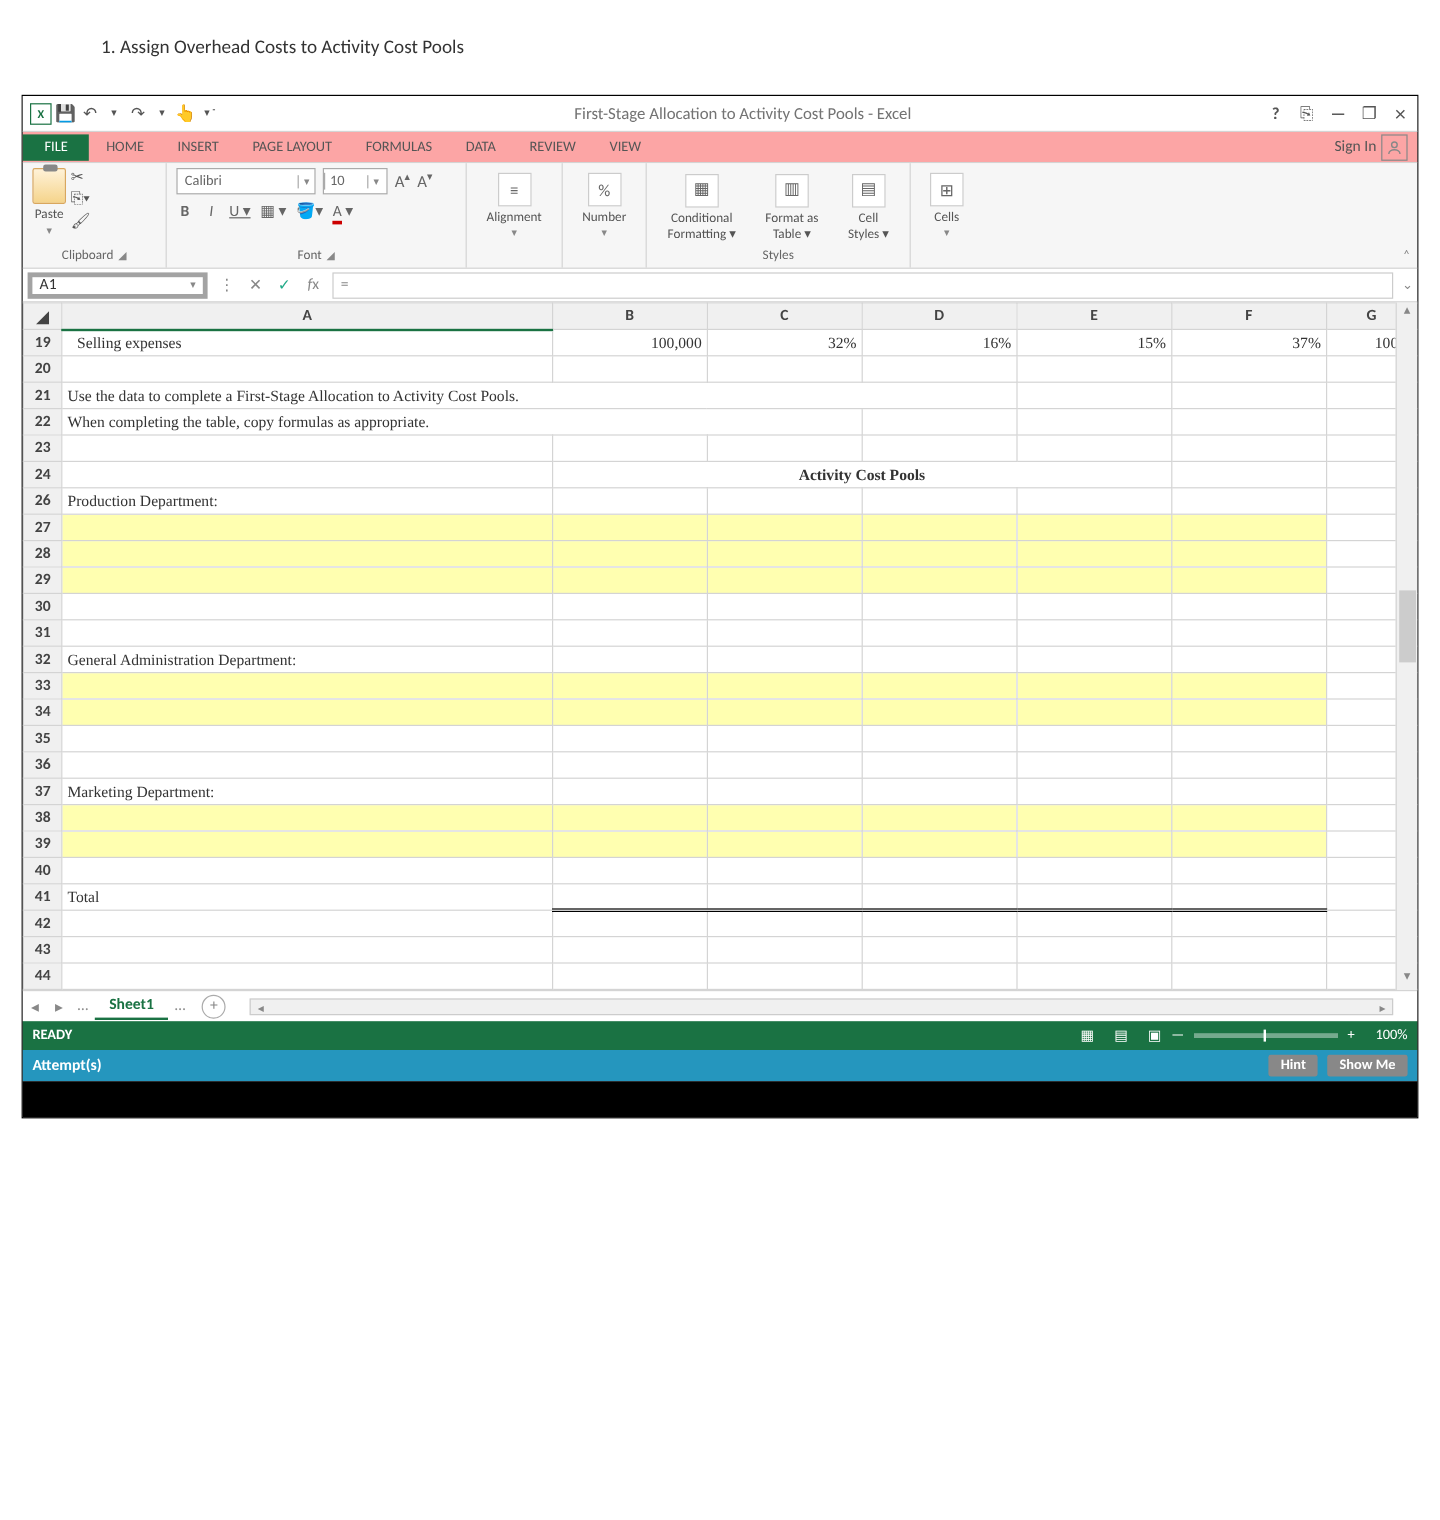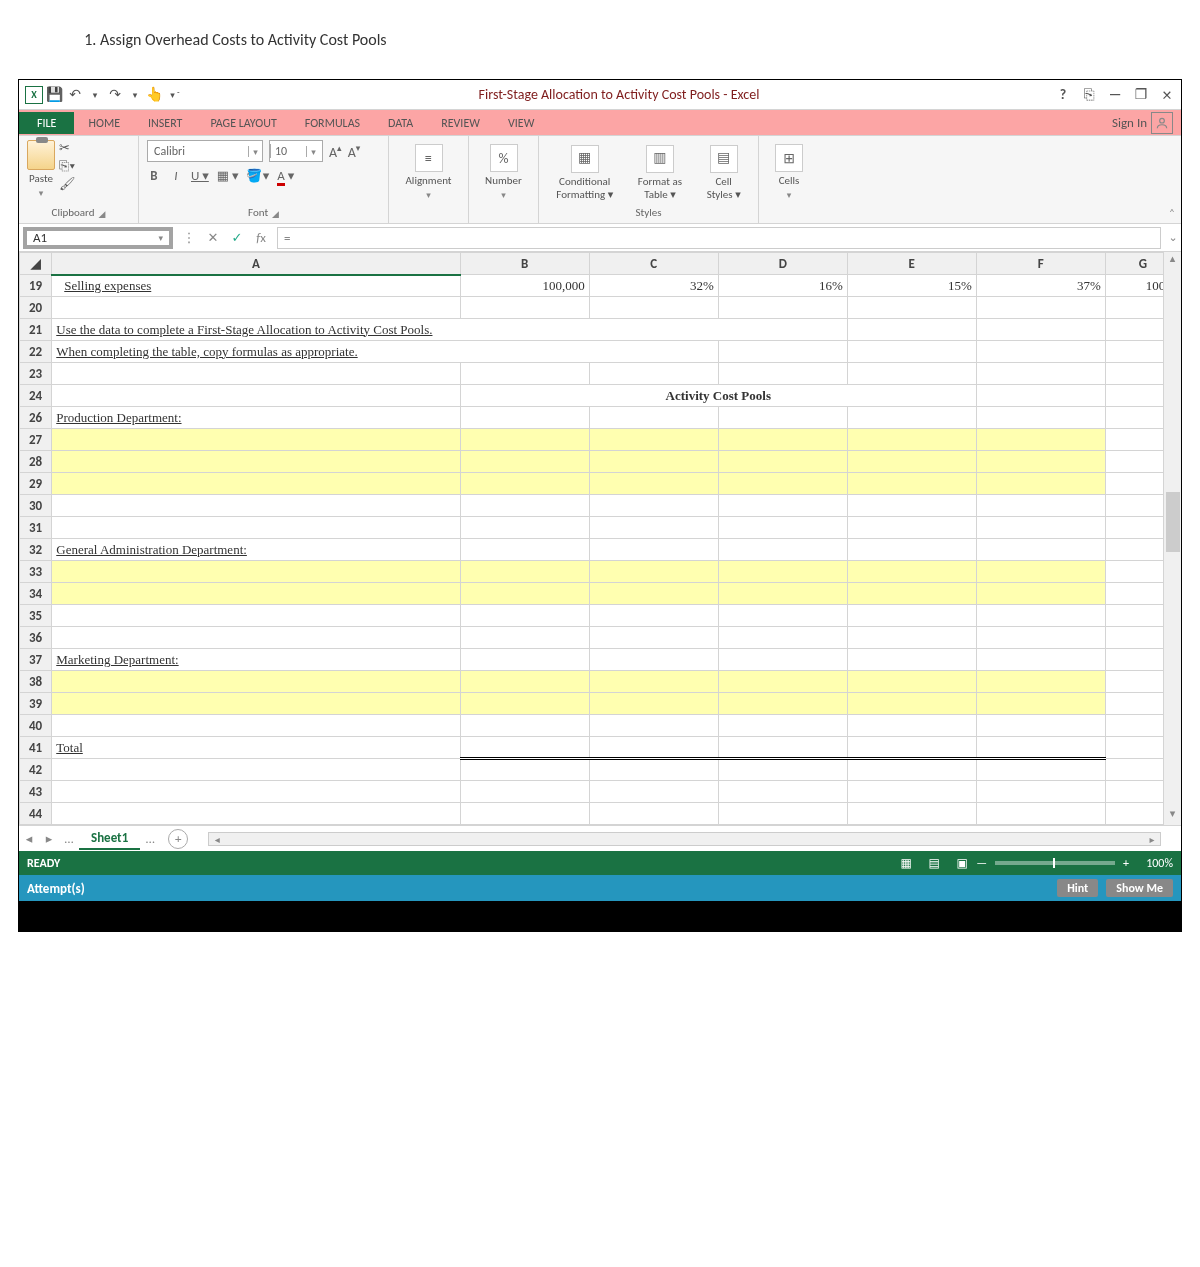--- a/index.html
+++ b/index.html
@@ -8,21 +8,21 @@
 .page-header { padding: 30px 100px 20px 100px; font-size: 16px; }
 .page-header ol { list-style: decimal; }
 
 .excel-container { border: 1px solid #000; margin: 10px 18px; background: #fff; }
 
 
 .titlebar { display: flex; align-items: center; height: 30px; background: #fff; border-bottom: 1px solid #d4d4d4; padding: 0 6px; }
 .title-left { display: flex; align-items: center; gap: 4px; }
 .excel-logo { width: 18px; height: 18px; border: 1px solid #1a7243; color: #1a7243; font-size: 10px; font-weight: bold; display: flex; align-items: center; justify-content: center; }
 .qat-icon { width: 16px; height: 16px; display: flex; align-items: center; justify-content: center; color: #555; font-size: 14px; }
-.title-center { flex: 1; text-align: center; color: #7f1d1d; font-size: 14px; }
+.title-center { flex: 1; text-align: center; color: #737373; font-size: 14px; }
 .title-right { display: flex; align-items: center; gap: 10px; color: #555; }
 .winbtn { width: 16px; height: 16px; display: flex; align-items: center; justify-content: center; cursor: pointer; font-size: 14px; }
 
 
 .tabbar { display: flex; align-items: center; height: 26px; background: #fca5a5; border-bottom: 1px solid #d4d4d4; justify-content: center; }
 .tab { padding: 4px 14px; font-size: 12px; color: #555; cursor: pointer; }
 .tab.file { background: #1a7243; color: #fff; padding: 4px 18px; }
 .tab-spacer { flex: 1; }
 .signin { display: flex; align-items: center; gap: 4px; padding: 0 8px; color: #555; font-size: 13px; }
 .avatar-icon { width: 22px; height: 22px; border: 1px solid #888; display: flex; align-items: center; justify-content: center; }
@@ -68,21 +68,21 @@
 .grid { border-collapse: collapse; width: 100%; table-layout: fixed; }
 .grid th, .grid td { border: 1px solid #d4d4d4; height: 22px; font-size: 13px; padding: 0 4px; overflow: hidden; white-space: nowrap; }
 .grid th { background: #f0f0f0; color: #444; font-weight: bold; text-align: center; }
 .rowhdr { width: 30px; background: #f0f0f0; text-align: center; color: #666; font-size: 12px; }
 .colA { width: 380px; }
 .colBCDE { width: 120px; }
 .colF { width: 120px; }
 .colG { width: 70px; }
 .selhdr { border-bottom: 2px solid #1a7243 !important; }
 .num { text-align: right; font-family: "Times New Roman", serif; }
-.txt { text-align: left; font-family: "Times New Roman", serif; text-decoration: underline; }
+.txt { text-align: left; font-family: "Times New Roman", serif; }
 .ctr { text-align: center; font-family: "Times New Roman", serif; font-weight: bold; }
 .yellow { background: #ffffb0; }
 .topline { border-top: 1.5px solid #000 !important; }
 .topline2 { border-top: 1.5px solid #000 !important; border-bottom: 3px double #000 !important; }
 
 .scroll-vert { position: absolute; right: 0; top: 0; bottom: 0; width: 18px; background: #f0f0f0; border-left: 1px solid #d4d4d4; }
 .scroll-up { position:absolute; top:0; width:100%; height:18px; text-align:center; color:#888; font-size:11px; }
 .scroll-down { position:absolute; bottom:0; width:100%; height:18px; text-align:center; color:#888; font-size:11px; }
 .scroll-thumb { position:absolute; top:240px; width:14px; left:2px; height:60px; background:#ccc; }
 

